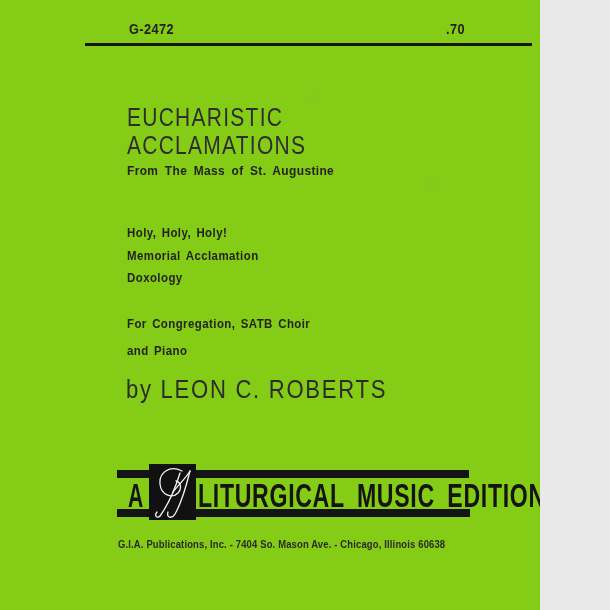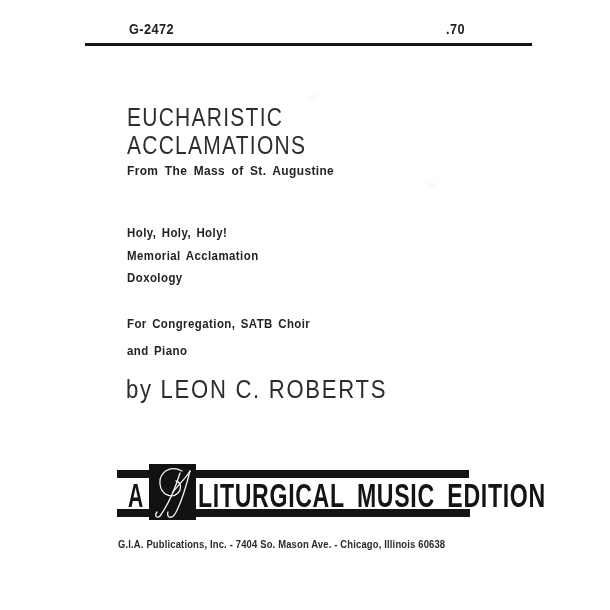--- a/index.html
+++ b/index.html
@@ -1,20 +1,20 @@
 <!DOCTYPE html>
 <html><head>
 <meta charset="utf-8">
 <style>
   html, body { margin: 0; padding: 0; background: #e9e9e9; }
   .page {
     position: relative;
-    width: 610px;
+    width: 540px;
     height: 610px;
-    background: #ffffff;
+    background: #84cc16;
     overflow: hidden;
     font-family: "Liberation Sans", sans-serif;
     color: #1d1d1d;
   }
   .abs { position: absolute; white-space: nowrap; }
 
   
   .catalog {
     left: 129px; top: 20px;
     font-size: 15px; font-weight: 700; letter-spacing: .5px;

